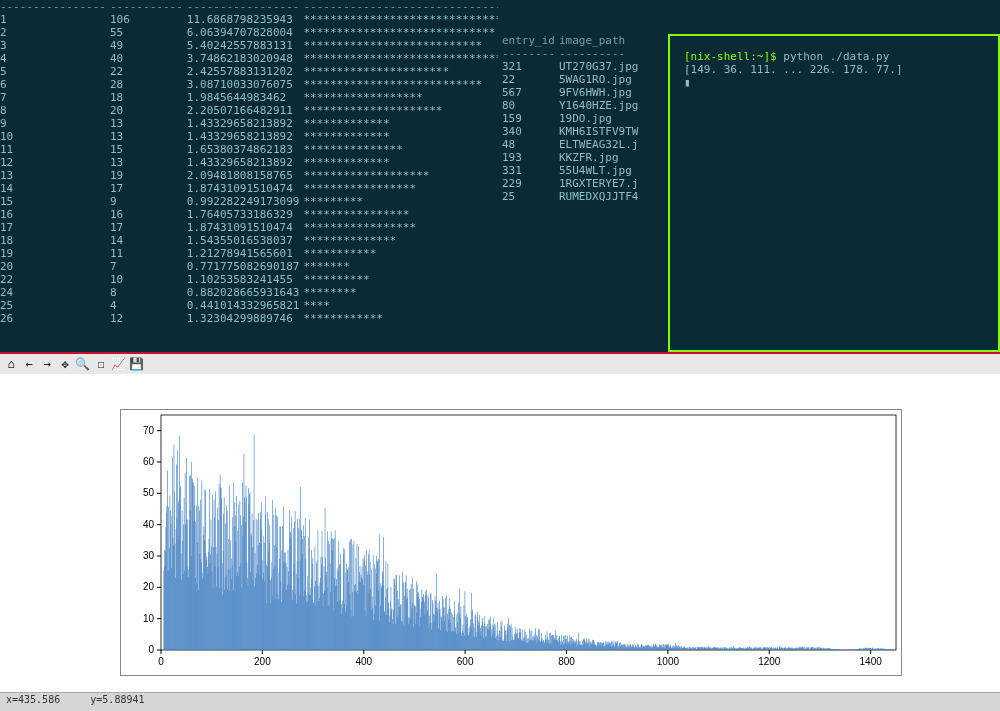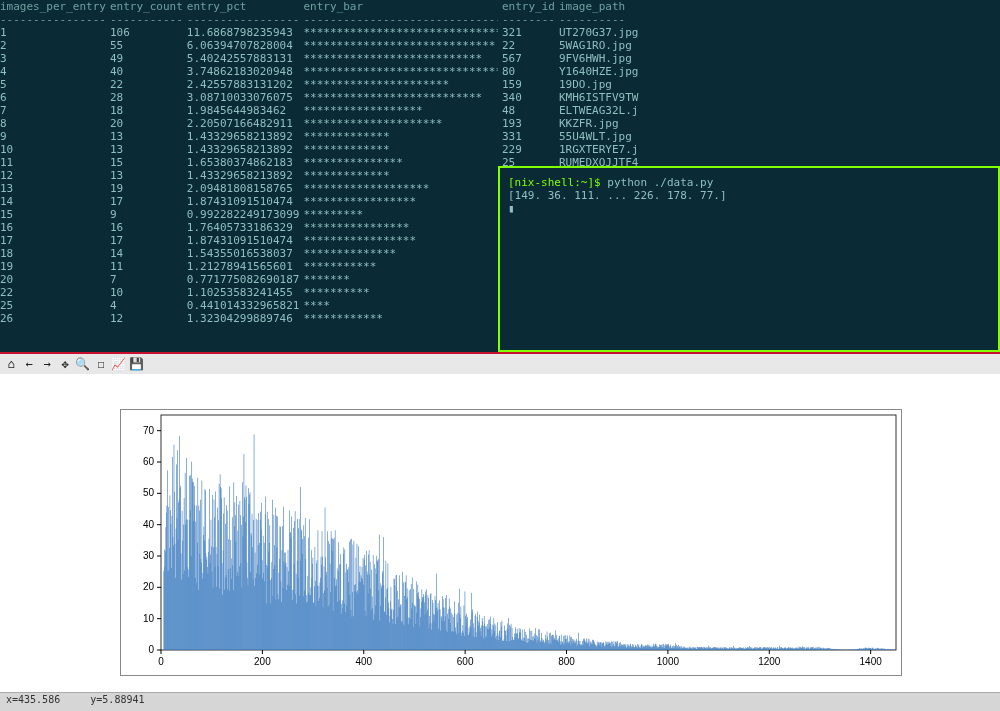--- a/index.html
+++ b/index.html
@@ -1,44 +1,38 @@
 <!DOCTYPE html>
 <html><head>
 <meta charset="utf-8">
 <style>
   html,body{margin:0;padding:0;width:1000px;height:711px;background:#d6d6d6;font-family:monospace;font-size:11px;overflow:hidden;}
   .top{display:flex;height:352px;background:#0a2a36;}
   .paneL{width:498px;background:#0a2a36;color:#8fbfbf;overflow:hidden;position:relative;}
-  .paneR{width:502px;display:flex;flex-direction:column;}
+  .paneR{width:502px;display:flex;flex-direction:row;margin-top:34px;}
   .paneR-top{flex:0 0 166px;background:#0a2a36;color:#8fbfbf;overflow:hidden;padding-left:4px;}
-  .paneR-bot{flex:1;background:#0a2a36;color:#8fbfbf;border:2px solid #7fff00;padding:8px;position:relative;}
+  .paneR-bot{flex:1;background:#0a2a36;color:#8fbfbf;border:2px solid #7fff00;padding:14px;position:relative;}
   .divider-red{height:2px;background:#c8102e;}
   .toolbar{height:20px;background:#e8e8e8;border-bottom:1px solid #aaa;display:flex;align-items:center;padding:0 4px;gap:4px;}
   .toolbar .ico{width:14px;height:14px;display:inline-flex;align-items:center;justify-content:center;font-size:12px;color:#222;cursor:pointer;}
   .plotwrap{background:#fff;position:absolute;left:120px;top:408px;width:780px;height:265px;border:1px solid #888;}
   .status{position:absolute;left:0;bottom:0;height:16px;width:100%;background:#d6d6d6;border-top:1px solid #aaa;font-size:10px;color:#333;padding:1px 6px;}
   table.term{border-collapse:collapse;font-family:monospace;font-size:11px;color:#8fbfbf;}
   table.term td{padding:0 4px 0 0;white-space:pre;}
   .hdr{color:#6fa0a0;}
   .dash{color:#6fa0a0;}
   .prompt-g{color:#7fff00;}
 </style>
 </head>
 <body>
 
 <div class="top">
   <div class="paneL">
     <table class="term">
       <tbody>
-          <tr class="hdr">
-        <td>images_per_entry</td>
-        <td>entry_count</td>
-        <td>entry_pct</td>
-        <td>entry_bar</td>
-      </tr>
       <tr class="dash">
         <td>----------------</td>
         <td>-----------</td>
         <td>-----------------</td>
         <td>--------------------------------------------------</td>
       </tr>
       </tbody>
         <tbody id="left-rows">
           <tr>
             <td>1</td>
@@ -158,20 +152,26 @@
             <td>20</td>
             <td>7</td>
             <td>0.771775082690187</td>
             <td>*******</td>
           </tr>
           <tr>
             <td>22</td>
             <td>10</td>
             <td>1.10253583241455</td>
             <td>**********</td>
+          </tr>
+          <tr>
+            <td>24</td>
+            <td>8</td>
+            <td>0.882028665931643</td>
+            <td>********</td>
           </tr>
           <tr>
             <td>25</td>
             <td>4</td>
             <td>0.441014332965821</td>
             <td>****</td>
           </tr>
           <tr>
             <td>26</td>
             <td>12</td>

